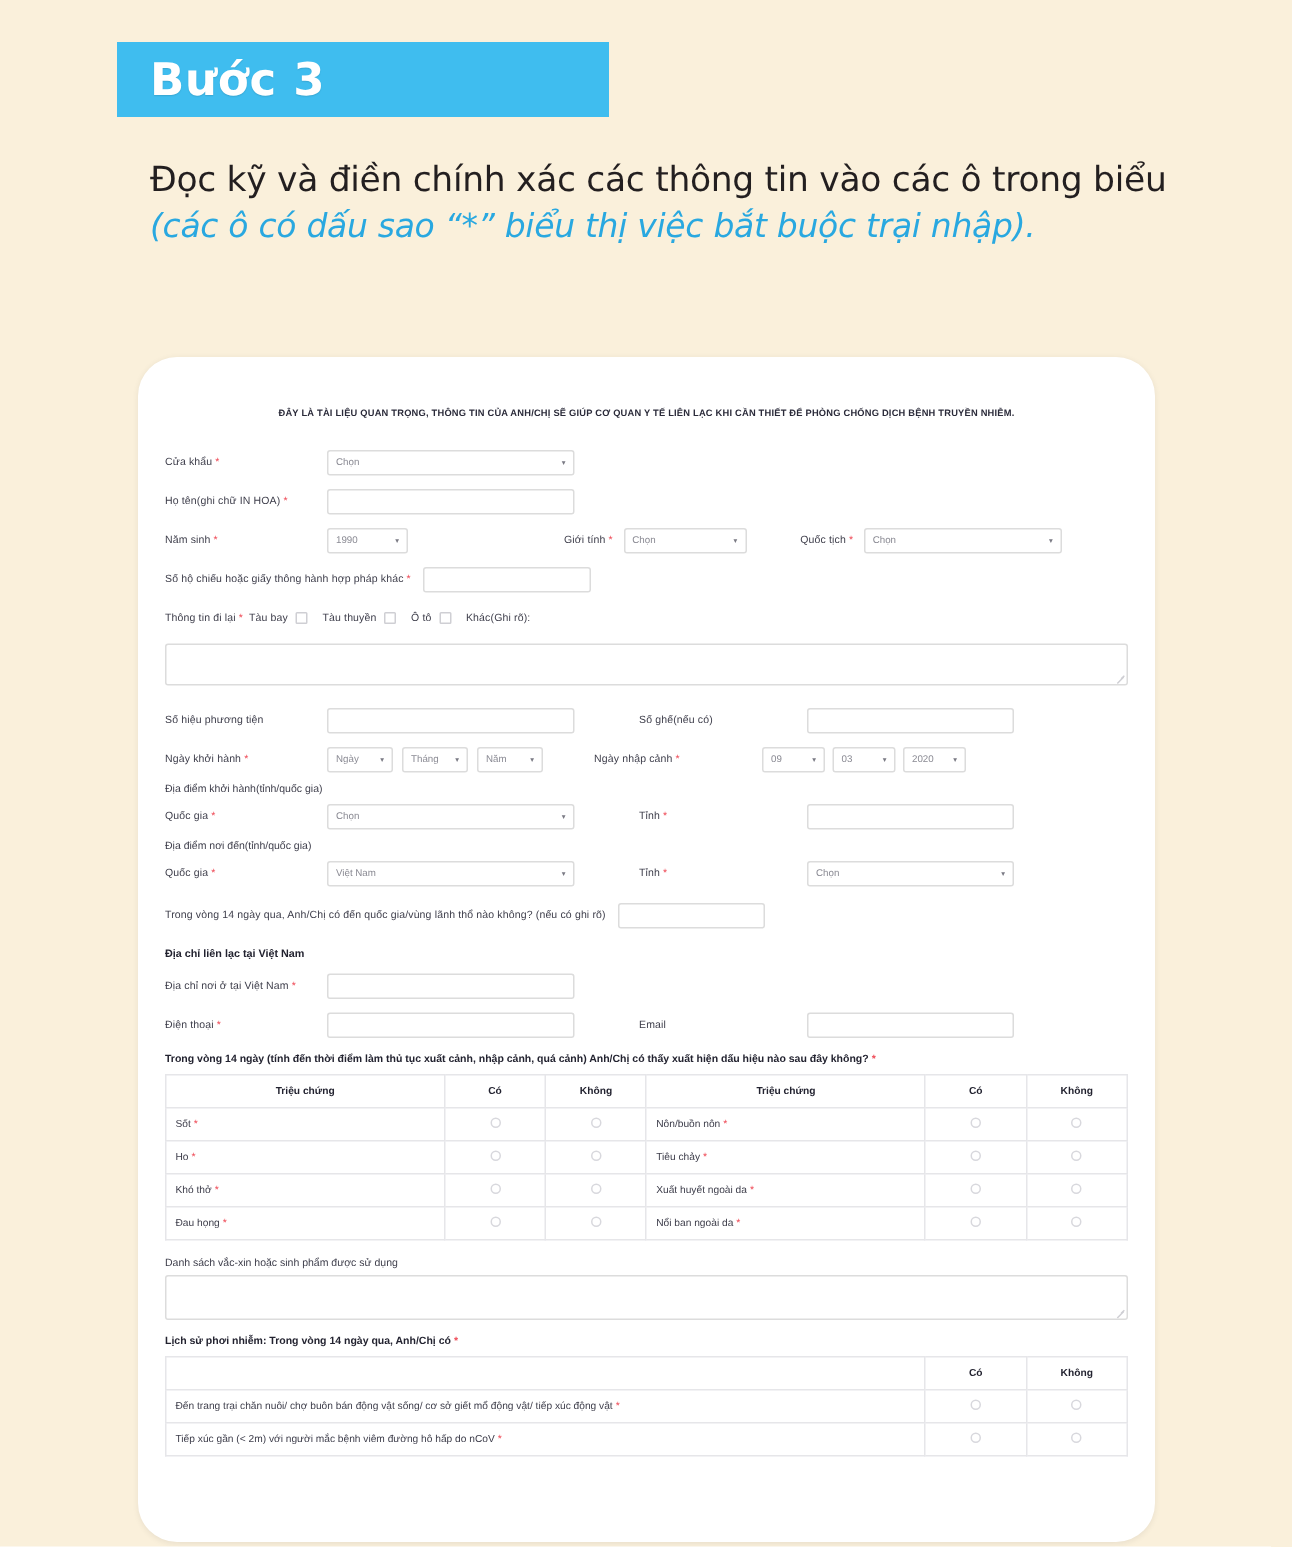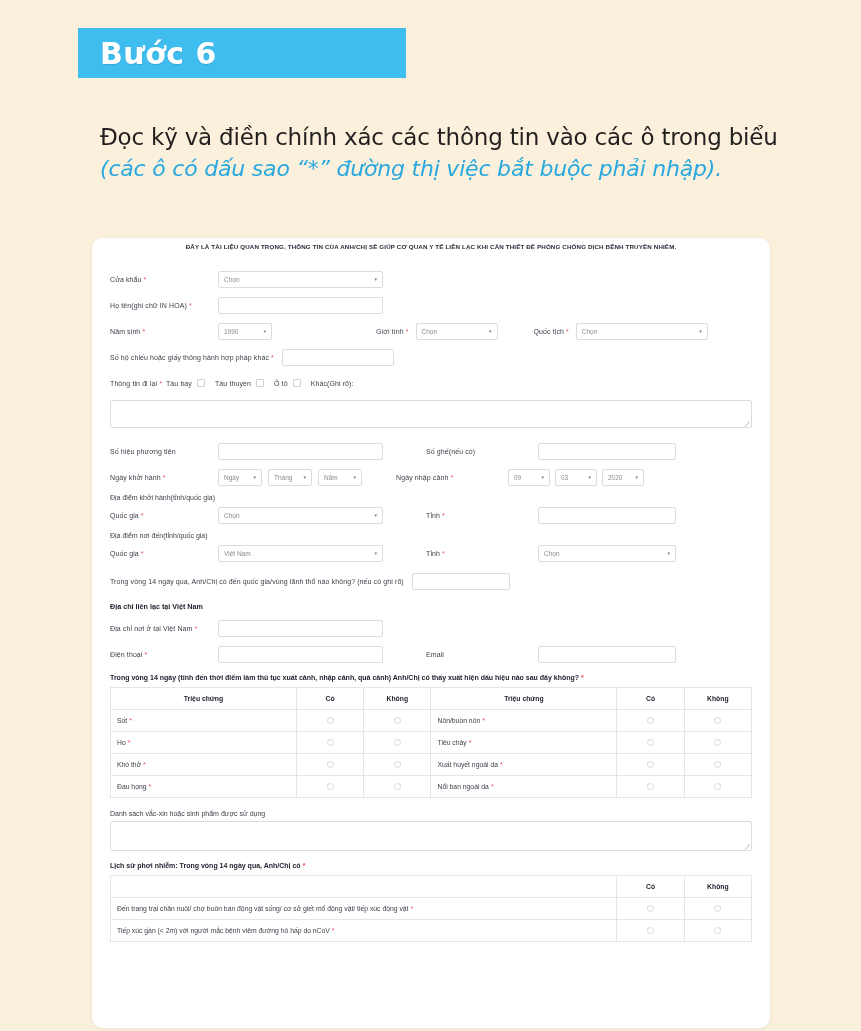--- a/index.html
+++ b/index.html
@@ -26,21 +26,21 @@
     font-weight: bold;
     letter-spacing: 0.5px;
     padding-left: 22px;
     font-family: "DejaVu Sans", sans-serif;
     text-shadow: 0 1px 1px rgba(0,0,0,0.12);
   }
 
   
   .intro {
     position: absolute;
-    left: 100px; top: 122px;
+    left: 100px; top: 105px;
     width: 700px;
   }
   .intro-line {
     font-size: 23px;
     color: #231f20;
     line-height: 31px;
     font-family: "DejaVu Sans", sans-serif;
     letter-spacing: -0.2px;
   }
   .intro-note {
@@ -51,24 +51,24 @@
     font-family: "DejaVu Sans", sans-serif;
     letter-spacing: -0.2px;
   }
 
   
   .form-card {
     position: absolute;
     left: 92px; top: 238px;
     width: 678px; height: 790px;
     background: #ffffff;
-    border-radius: 10px;
+    border-radius: 26px;
     box-shadow: 0 1px 4px rgba(0,0,0,0.07);
     overflow: hidden;
-    padding: 1px 18px 0 18px;
+    padding: 30px 18px 0 18px;
   }
 
   .form-notice {
     text-align: center;
     font-size: 6.2px;
     font-weight: bold;
     color: #2b2b3a;
     letter-spacing: 0.15px;
     margin: 3px 0 18px 0;
     line-height: 10px;
@@ -194,26 +194,26 @@
   .small-title {
     font-size: 7px;
     color: #3d3d4a;
     margin: 2px 0 5px 0;
   }
 </style>
 </head>
 <body>
 
 <div class="step-banner">
-  <span class="step-banner-label">Bước 6</span>
+  <span class="step-banner-label">Bước 3</span>
 </div>
 
 <div class="intro">
   <div class="intro-line">Đọc kỹ và điền chính xác các thông tin vào các ô trong biểu</div>
-  <div class="intro-note">(các ô có dấu sao “*” đường thị việc bắt buộc phải nhập).</div>
+  <div class="intro-note">(các ô có dấu sao “*” biểu thị việc bắt buộc trại nhập).</div>
 </div>
 
 <div class="form-card">
 
   <div class="form-notice">ĐÂY LÀ TÀI LIỆU QUAN TRỌNG, THÔNG TIN CỦA ANH/CHỊ SẼ GIÚP CƠ QUAN Y TẾ LIÊN LẠC KHI CẦN THIẾT ĐỂ PHÒNG CHỐNG DỊCH BỆNH TRUYỀN NHIỄM.</div>
 
   <div class="row">
     <span class="lbl col-left-label"><span>Cửa khẩu</span><span class="req">*</span></span>
     <div class="field select" style="width:165px">
       <span>Chọn</span>

